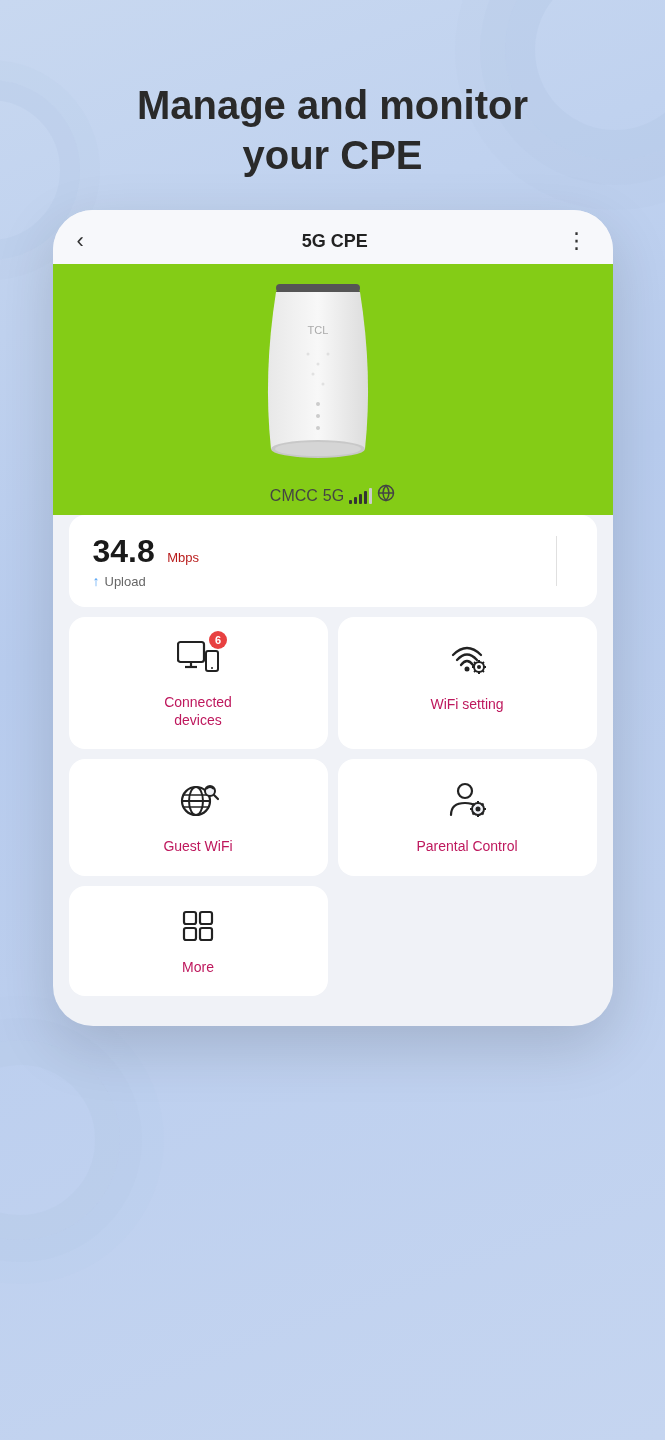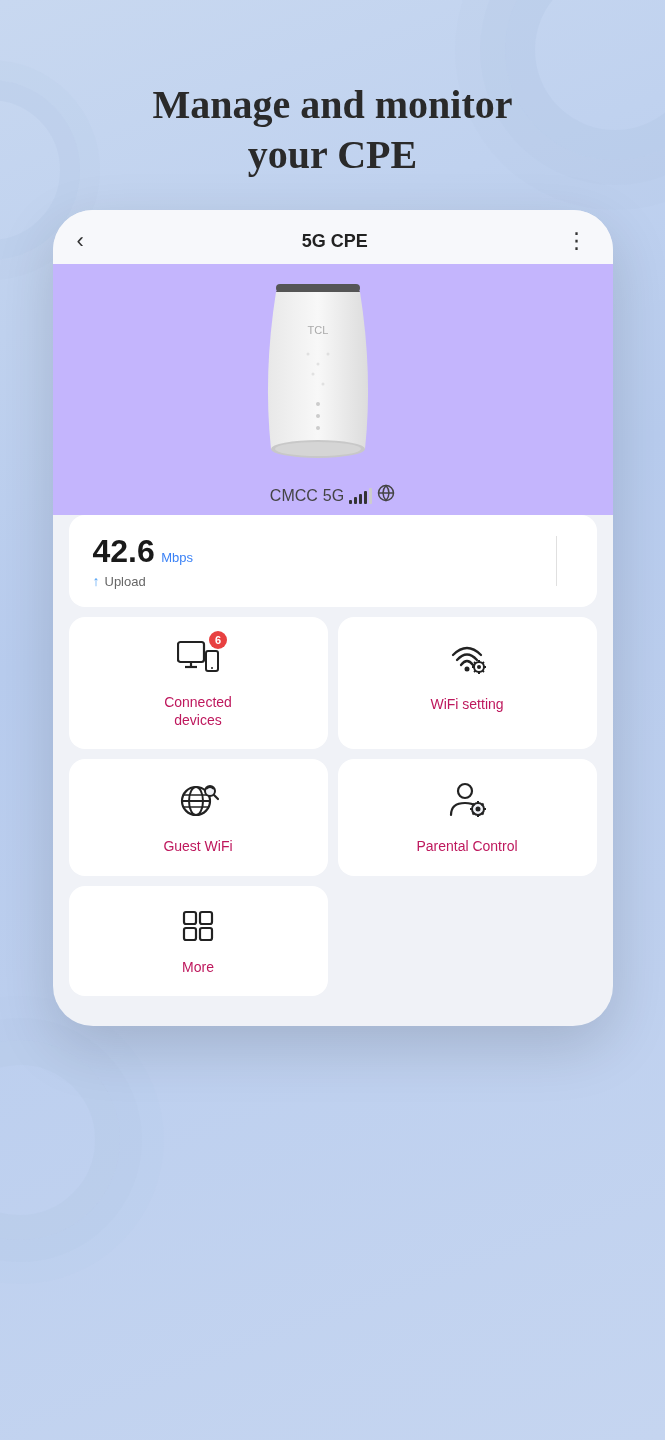--- a/index.html
+++ b/index.html
@@ -56,21 +56,20 @@
       margin-top: 80px;
       margin-bottom: 30px;
       z-index: 1;
       position: relative;
     }
     .header-text h1 {
       font-size: 40px;
       font-weight: 700;
       color: #2a2a2a;
       line-height: 1.25;
-      font-family: Liberation Serif, serif;
     }
 
     
     .phone-mockup {
       width: 560px;
       background: #f0f2f7;
       border-radius: 40px;
       box-shadow: 0 20px 60px rgba(0,0,0,0.15);
       position: relative;
       z-index: 2;
@@ -100,21 +99,21 @@
     }
     .menu-dots {
       font-size: 22px;
       color: #333;
       cursor: pointer;
       letter-spacing: 1px;
     }
 
     
     .device-image-area {
-      background: #c4b5fd;
+      background: #84cc16;
       display: flex;
       flex-direction: column;
       align-items: center;
       padding: 10px 0 8px 0;
     }
     .router-img {
       width: 180px;
       height: 200px;
       position: relative;
       margin-bottom: 10px;
@@ -173,22 +172,22 @@
       flex-direction: column;
     }
     .speed-value {
       font-size: 32px;
       font-weight: 700;
       color: #1a1a1a;
     }
     .speed-unit {
       font-size: 13px;
       font-weight: 400;
-      color: #3b82f6;
-      margin-left: 2px;
+      color: #b91c1c;
+      margin-left: 8px;
     }
     .speed-label {
       display: flex;
       align-items: center;
       gap: 5px;
       font-size: 13px;
       color: #666;
       margin-top: 3px;
     }
     .arrow-up { color: #4a9ef4; font-size: 14px; }
@@ -338,21 +337,21 @@
           <line x1="2" y1="12" x2="22" y2="12"></line>
           <path d="M12 2a15.3 15.3 0 0 1 4 10 15.3 15.3 0 0 1-4 10 15.3 15.3 0 0 1-4-10 15.3 15.3 0 0 1 4-10z"></path>
         </svg>
       </span>
     </div>
   </div>
 
   <div class="speed-card">
     <div class="speed-item">
       <div>
-        <span class="speed-value">42.6</span>
+        <span class="speed-value">34.8</span>
         <span class="speed-unit">Mbps</span>
       </div>
       <div class="speed-label">
         <span class="arrow-up">↑</span>
         <span>Upload</span>
       </div>
     </div>
     <div class="speed-divider"></div>
   </div>
 

